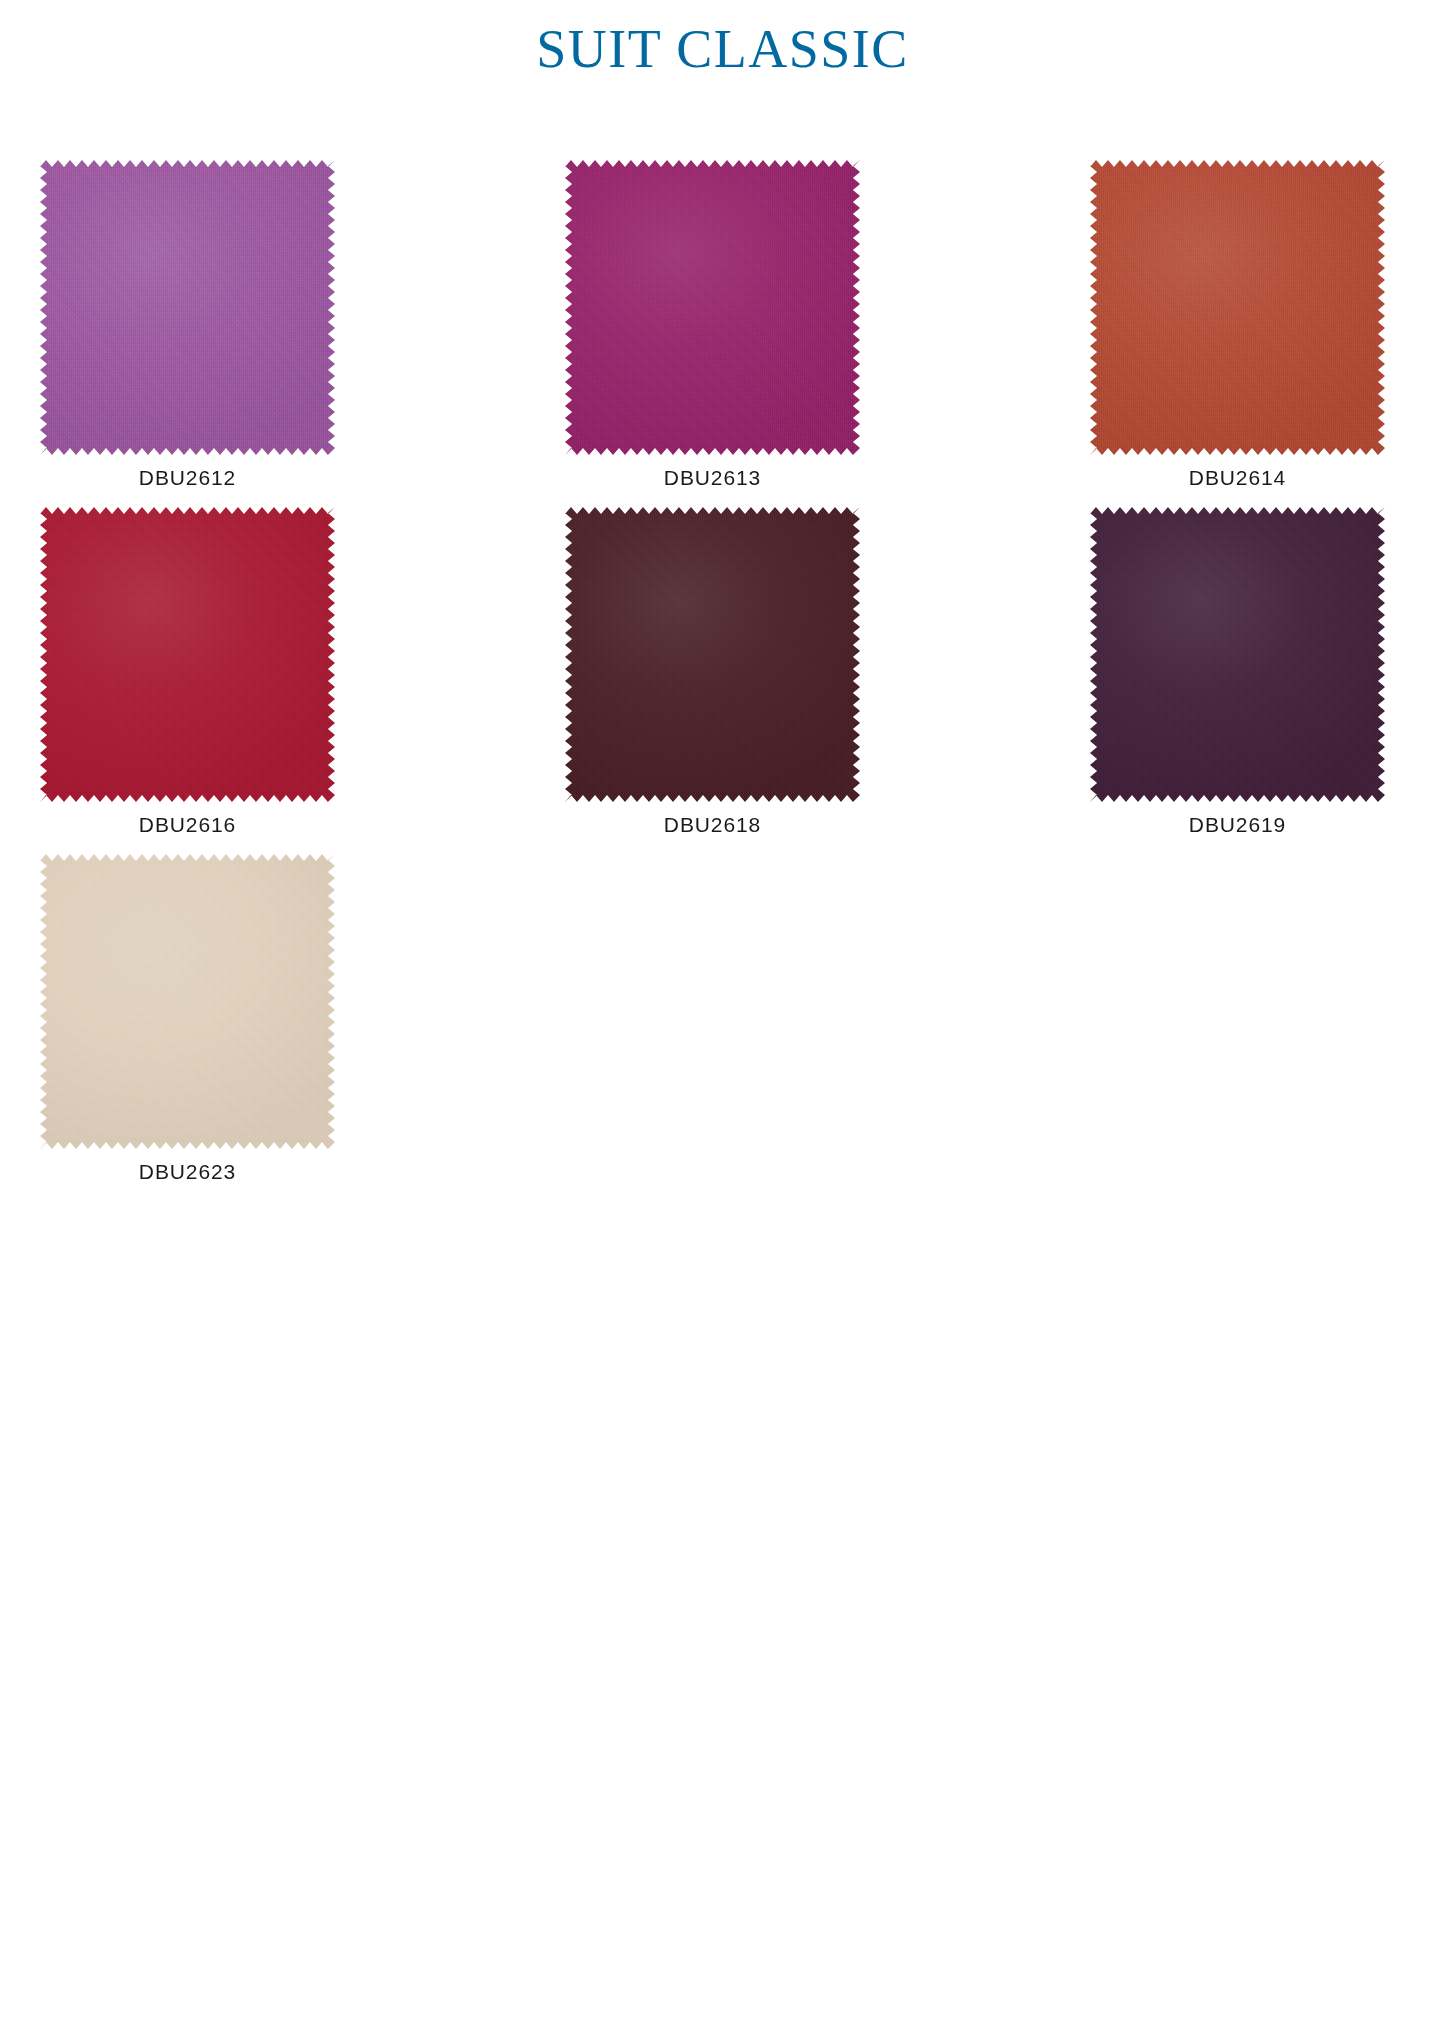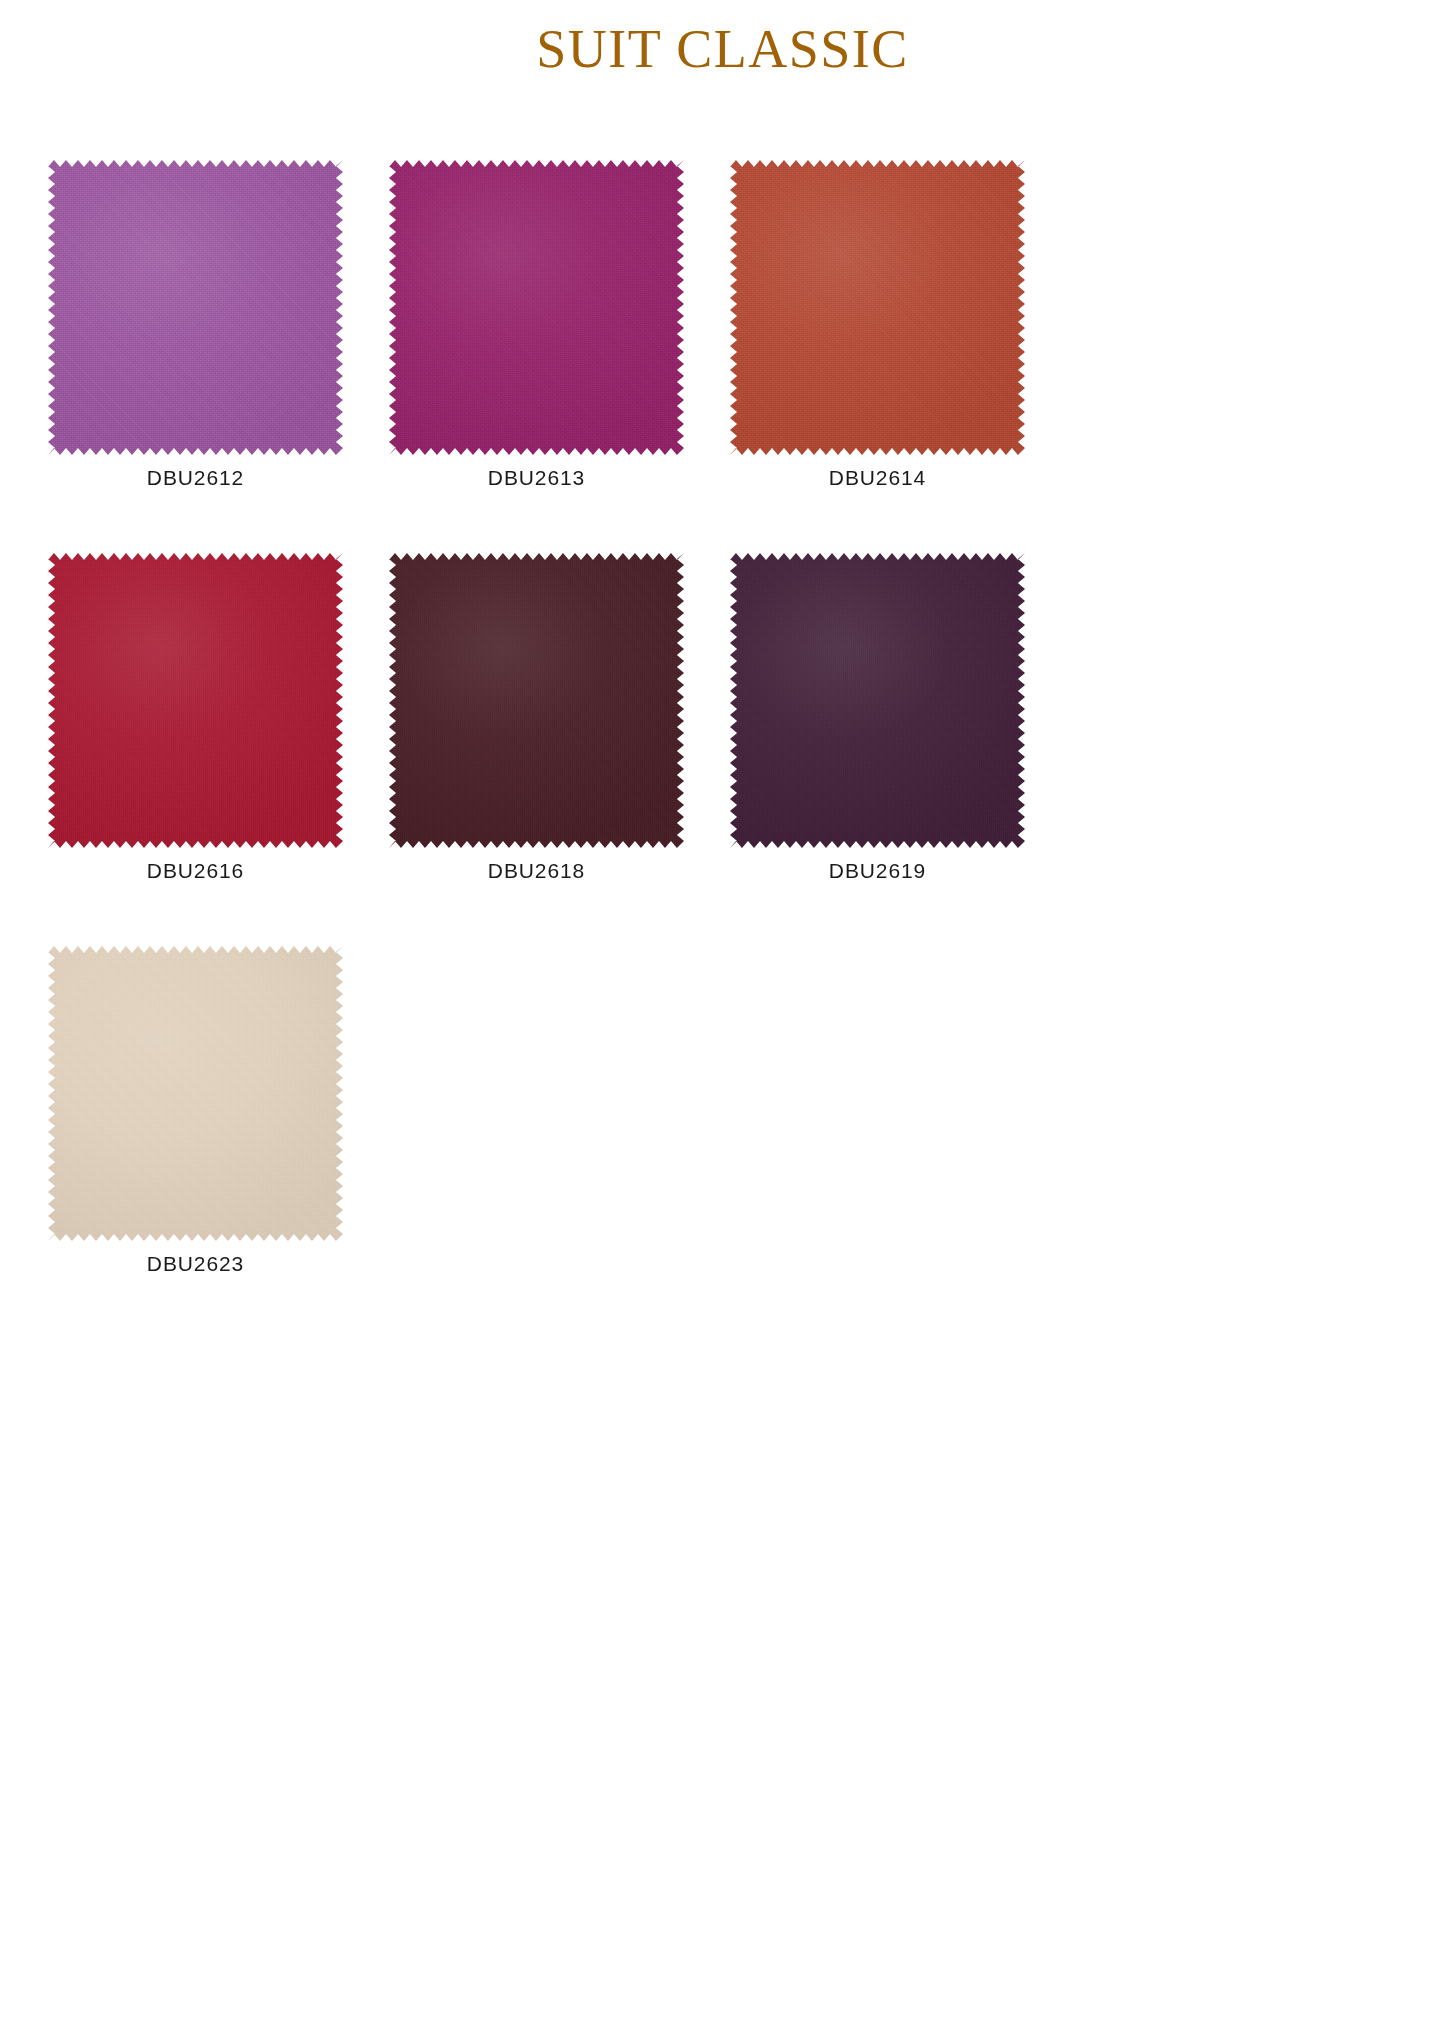--- a/index.html
+++ b/index.html
@@ -30,37 +30,36 @@
   #page-title {
     position: absolute;
     top: 18px;
     left: 0;
     width: 1445px;
     text-align: center;
     font-family: "Liberation Serif", "DejaVu Serif", serif;
     font-size: 54px;
     line-height: 62px;
     letter-spacing: 1.5px;
-    color: #a16207;
+    color: #0369a1;
     font-weight: 400;
     white-space: nowrap;
   }
 
   
   #swatch-grid {
     position: absolute;
     top: 160px;
-    left: 48px;
+    left: 40px;
     width: 1345px;
     display: grid;
     grid-template-columns: repeat(3, 295px);
     grid-template-rows: repeat(4, 347px);
     column-gap: 230px;
     row-gap: 0px;
-    gap: 46px;
   }
 
   .swatch-cell {
     width: 295px;
     height: 347px;
     position: relative;
   }
 
   
   .swatch-chip {

